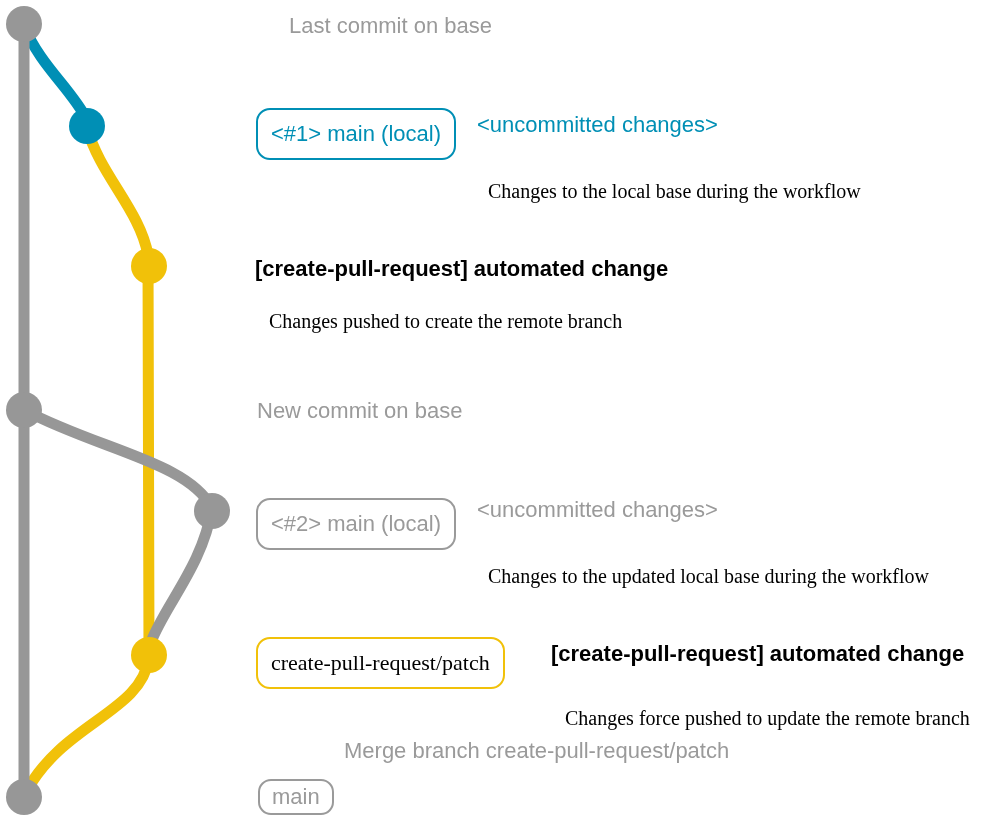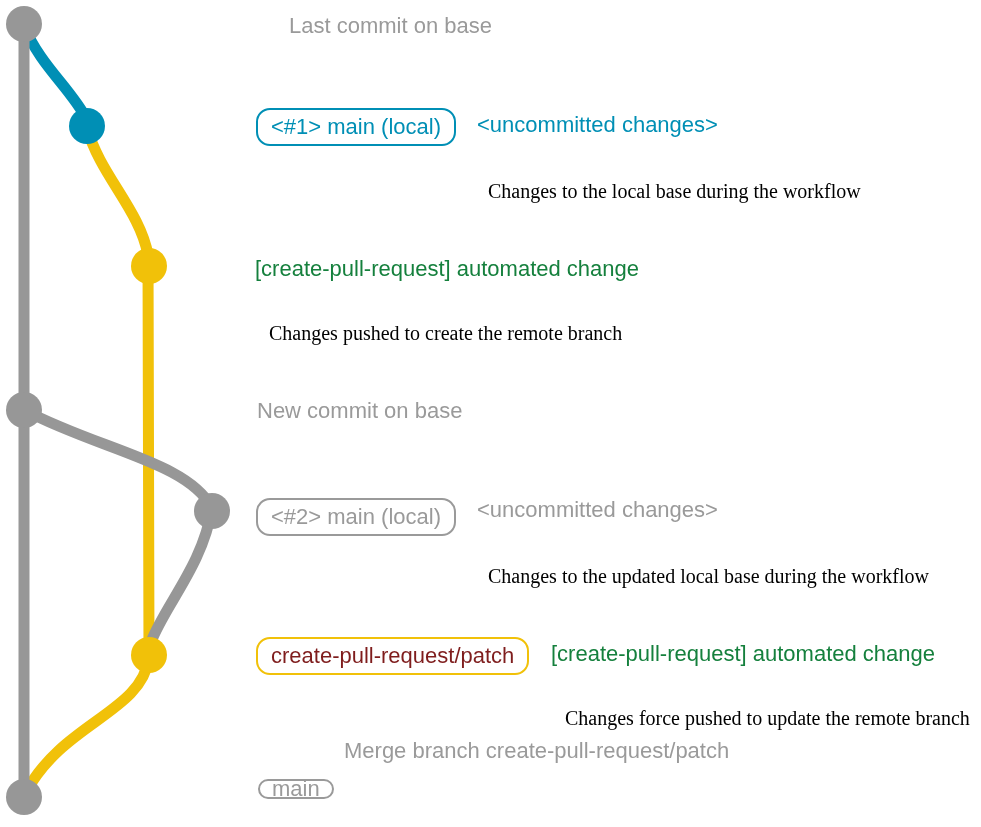--- a/index.html
+++ b/index.html
@@ -5,36 +5,36 @@
   html,body { margin:0; padding:0; background:#ffffff; }
   .canvas {
     position:relative; width:981px; height:827px; background:#ffffff;
     font-family:"Liberation Sans", sans-serif; overflow:hidden;
   }
   svg.graph { position:absolute; left:0; top:0; }
 
   .label { position:absolute; white-space:nowrap; font-size:22px; line-height:1.1; }
   .gray-text   { color:#9a9a9a; }
   .blue-text   { color:#008fb5; }
-  .yellow-text { color:#15803d; }
+  .yellow-text { color:#000000;font-weight:bold; }
 
   .desc {
     position:absolute; white-space:nowrap;
     font-family:"Liberation Serif", serif; font-size:20px; color:#000000;margin-top:34px;
   }
 
   .badge {
-    position:absolute; box-sizing:border-box; height:38px;
+    position:absolute; box-sizing:border-box; height:52px;
     border:2px solid; border-radius:14px; background:#ffffff;
     font-size:22px; padding:0 13px; display:flex; align-items:center;
     white-space:nowrap;
   }
   .badge.blue   { border-color:#008fb5; color:#008fb5; }
   .badge.gray   { border-color:#9a9a9a; color:#9a9a9a; }
-  .badge.yellow { border-color:#f1c109; color:#7f1d1d; }
+  .badge.yellow { border-color:#f1c109; color:#000000;font-family:Liberation Serif, serif; }
 </style>
 </head>
 <body>
 
 <div class="canvas">
 
   <svg class="graph" width="981" height="827" viewBox="0 0 981 827">
 
     <path d="M 87 128 C 100 175 140 210 148 255 L 149 655" fill="none" stroke-width="11" stroke-linecap="round" stroke="#f1c109"></path>
     <path d="M 149 658 C 141 713 64 722 26 792" fill="none" stroke-width="11" stroke-linecap="round" stroke="#f1c109"></path>
@@ -54,28 +54,28 @@
     <circle cx="24" cy="797" r="18" fill="#979797"></circle>
   </svg>
 
   <div class="label gray-text" style="left:257px; top:14px;margin-left:32px;">Last commit on base</div>
 
   <div class="badge blue" style="left:256px; top:108px;">&lt;#1&gt; main (local)</div>
   <div class="label blue-text" style="left:477px; top:113px;">&lt;uncommitted changes&gt;</div>
   <div class="desc" style="left:488px; top:146px;">Changes to the local base during the workflow</div>
 
   <div class="label yellow-text" style="left:255px; top:257px;">[create-pull-request] automated change</div>
-  <div class="desc" style="left:269px; top:288px;text-align:center;">Changes pushed to create the remote branch</div>
+  <div class="desc" style="left:269px; top:276px;text-align:center;">Changes pushed to create the remote branch</div>
 
   <div class="label gray-text" style="left:257px; top:399px;text-align:right;">New commit on base</div>
 
   <div class="badge gray" style="left:256px; top:492px;margin-top:6px;">&lt;#2&gt; main (local)</div>
   <div class="label gray-text" style="left:477px; top:498px;">&lt;uncommitted changes&gt;</div>
   <div class="desc" style="left:488px; top:531px;">Changes to the updated local base during the workflow</div>
 
   <div class="badge yellow" style="left:256px; top:637px;">create-pull-request/patch</div>
   <div class="label yellow-text" style="left:551px; top:642px;">[create-pull-request] automated change</div>
   <div class="desc" style="left:565px; top:673px;">Changes force pushed to update the remote branch</div>
 
-  <div class="badge gray" style="left:258px; top:779px; height:20px; border-radius:13px; padding:0 12px;">main</div>
+  <div class="badge gray" style="left:258px; top:779px; height:36px; border-radius:13px; padding:0 12px;">main</div>
   <div class="label gray-text" style="left:344px; top:739px;">Merge branch create-pull-request/patch</div>
 
 </div>
 
 </body></html>

